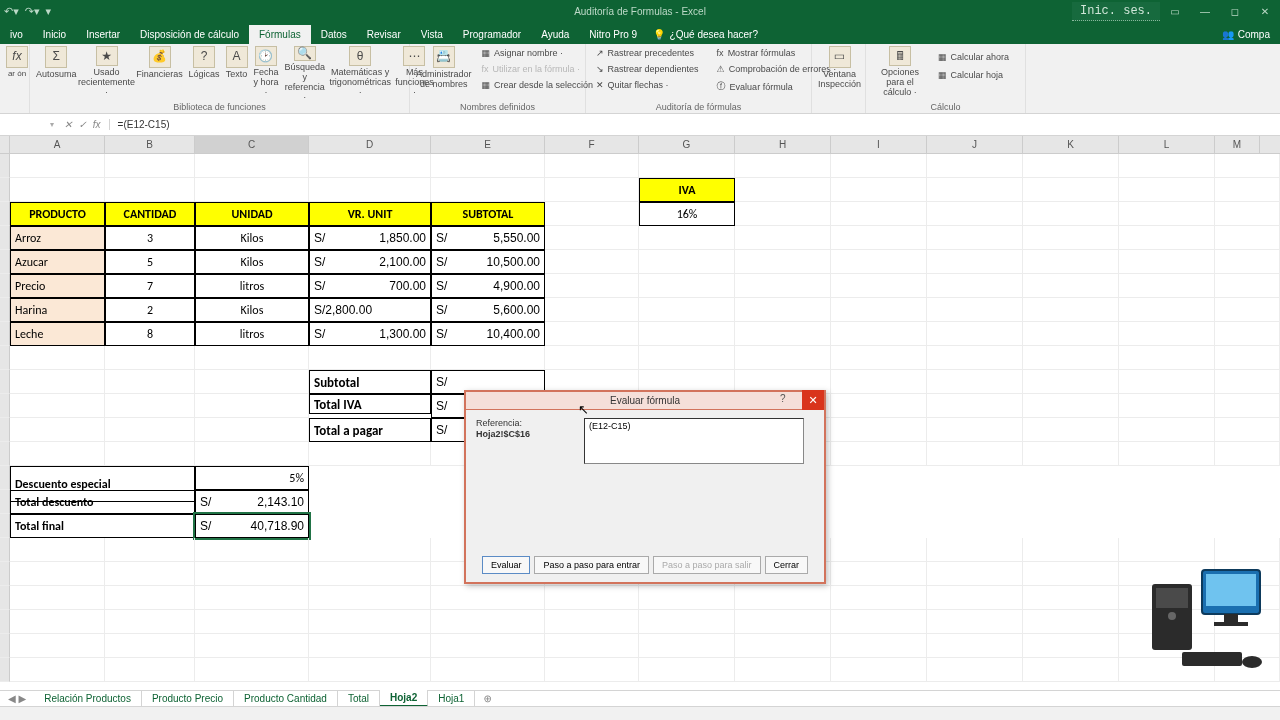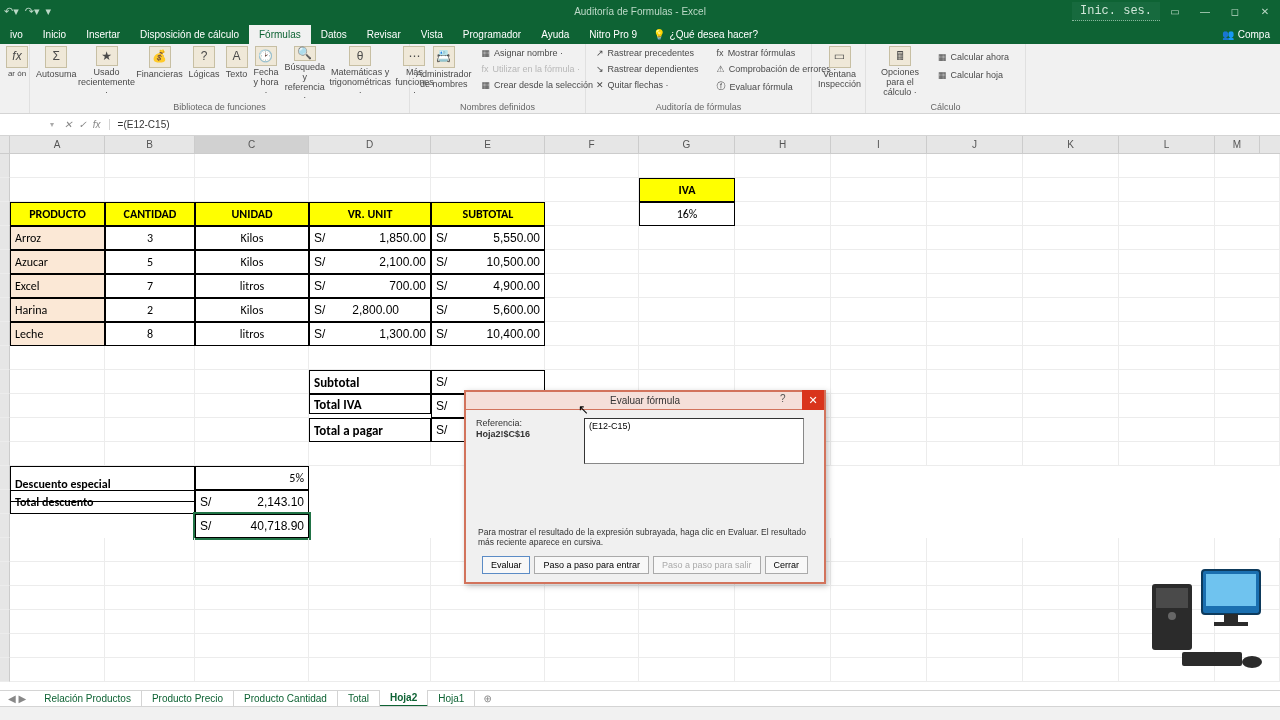--- a/index.html
+++ b/index.html
@@ -302,37 +302,37 @@
       <div class="cell tbl ctr" style="left: 105px; top: 96px; width: 90px; height: 24px;">5</div>
       <div class="cell tbl ctr" style="left: 195px; top: 96px; width: 114px; height: 24px;">Kilos</div>
       <div class="cell tbl" style="left: 309px; top: 96px; width: 122px; height: 24px; display: flex;">
         <span style="flex:0">S/</span>
         <span style="flex:1;text-align:right">2,100.00</span>
       </div>
       <div class="cell tbl" style="left: 431px; top: 96px; width: 114px; height: 24px; display: flex;">
         <span style="flex:0">S/</span>
         <span style="flex:1;text-align:right">10,500.00</span>
       </div>
-      <div class="cell prod" style="left: 10px; top: 120px; width: 95px; height: 24px;">Excel</div>
+      <div class="cell prod" style="left: 10px; top: 120px; width: 95px; height: 24px;">Precio</div>
       <div class="cell tbl ctr" style="left: 105px; top: 120px; width: 90px; height: 24px;">7</div>
       <div class="cell tbl ctr" style="left: 195px; top: 120px; width: 114px; height: 24px;">litros</div>
       <div class="cell tbl" style="left: 309px; top: 120px; width: 122px; height: 24px; display: flex;">
         <span style="flex:0">S/</span>
         <span style="flex:1;text-align:right">700.00</span>
       </div>
       <div class="cell tbl" style="left: 431px; top: 120px; width: 114px; height: 24px; display: flex;">
         <span style="flex:0">S/</span>
         <span style="flex:1;text-align:right">4,900.00</span>
       </div>
       <div class="cell prod" style="left: 10px; top: 144px; width: 95px; height: 24px;">Harina</div>
       <div class="cell tbl ctr" style="left: 105px; top: 144px; width: 90px; height: 24px;">2</div>
       <div class="cell tbl ctr" style="left: 195px; top: 144px; width: 114px; height: 24px;">Kilos</div>
       <div class="cell tbl" style="left: 309px; top: 144px; width: 122px; height: 24px; display: flex;">
         <span style="flex:0">S/</span>
-        <span style="flex:1;text-align:center">2,800.00</span>
+        <span style="flex:1;text-align:left">2,800.00</span>
       </div>
       <div class="cell tbl" style="left: 431px; top: 144px; width: 114px; height: 24px; display: flex;">
         <span style="flex:0">S/</span>
         <span style="flex:1;text-align:right">5,600.00</span>
       </div>
       <div class="cell prod" style="left: 10px; top: 168px; width: 95px; height: 24px;">Leche</div>
       <div class="cell tbl ctr" style="left: 105px; top: 168px; width: 90px; height: 24px;">8</div>
       <div class="cell tbl ctr" style="left: 195px; top: 168px; width: 114px; height: 24px;">litros</div>
       <div class="cell tbl" style="left: 309px; top: 168px; width: 122px; height: 24px; display: flex;">
         <span style="flex:0">S/</span>
@@ -354,20 +354,21 @@
       <div class="cell tbl" style="left: 431px; top: 264px; width: 114px; height: 24px; display: flex;">
         <span>S/</span>
       </div>
       <div class="cell tbl bold" style="left: 10px; top: 312px; width: 185px; height: 36px;">Descuento especial</div>
       <div class="cell tbl num" style="left: 195px; top: 312px; width: 114px; height: 24px;">5%</div>
       <div class="cell tbl bold" style="left: 10px; top: 336px; width: 185px; height: 24px;">Total descuento</div>
       <div class="cell tbl" style="left: 195px; top: 336px; width: 114px; height: 24px; display: flex;">
         <span>S/</span>
         <span style="flex:1;text-align:right">2,143.10</span>
       </div>
+      <div class="cell tbl bold" style="left: 10px; top: 360px; width: 185px; height: 24px;">Total final</div>
       <div class="cell tbl" style="left: 195px; top: 360px; width: 114px; height: 24px; display: flex; outline: rgb(33, 115, 70) solid 2px;">
         <span>S/</span>
         <span style="flex:1;text-align:right">40,718.90</span>
       </div>
       <div class="cell " style="left: 10px; top: 0px; width: 95px; height: 24px;"></div>
       <div class="cell " style="left: 10px; top: 24px; width: 95px; height: 24px;"></div>
       <div class="cell " style="left: 10px; top: 192px; width: 95px; height: 24px;"></div>
       <div class="cell " style="left: 10px; top: 216px; width: 95px; height: 24px;"></div>
       <div class="cell " style="left: 10px; top: 240px; width: 95px; height: 24px;"></div>
       <div class="cell " style="left: 10px; top: 264px; width: 95px; height: 24px;"></div>
@@ -586,21 +587,20 @@
       <div>
         <div class="lbl">Referencia:</div>
         <div class="refbox">Hoja2!$C$16</div>
       </div>
       <div>
         <div class="lbl" style="margin-left:6px">Evaluación:</div>
       </div>
     </div>
   </div>
   <div class="evalbox"><span style="">(E12-C15)</span></div>
-  <div class="msg">Para mostrar el resultado de la expresión subrayada, haga clic en Evaluar. El resultado más reciente aparece en cursiva.</div>
   <div class="btns">
     <div class="dbtn primary">Evaluar</div>
     <div class="dbtn">Paso a paso para entrar</div>
     <div class="dbtn disabled">Paso a paso para salir</div>
     <div class="dbtn">Cerrar</div>
   </div>
 </div>
 
 <div class="cursor">↖</div>
 

